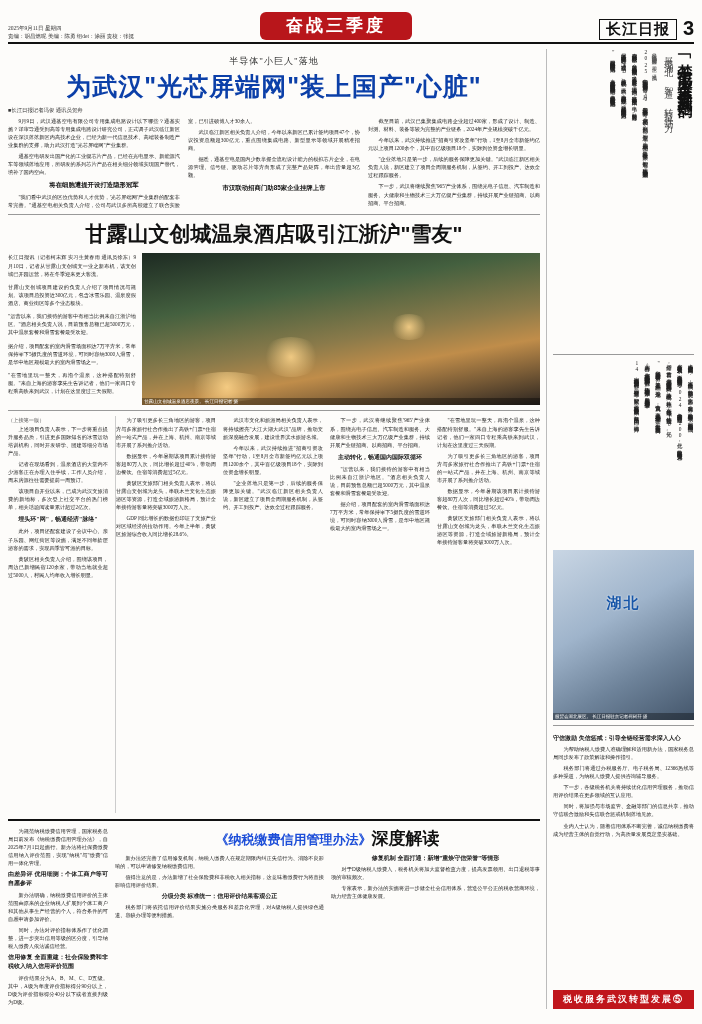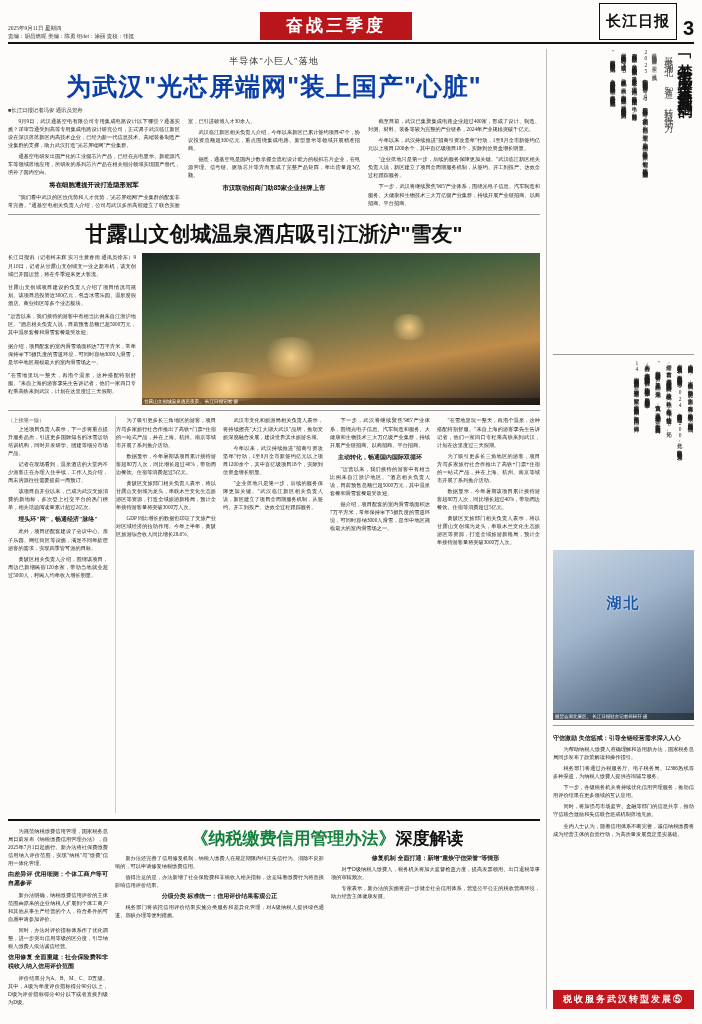--- a/index.html
+++ b/index.html
@@ -14,24 +14,24 @@
   .page{position:relative;width:702px;height:1024px;box-sizing:border-box;padding:6px 8px;}
 
   
   .masthead{display:flex;align-items:flex-end;justify-content:space-between;height:34px;border-bottom:2px solid #111;padding-bottom:2px;}
   .mh-left{font-size:5.5px;line-height:1.5;color:#333;width:120px;}
   .mh-left div{white-space:nowrap;}
   .mh-center{flex:1;text-align:center;}
   .mh-center .banner{
     display:inline-block;background:#b8161b;color:#fff;
     font-family:"Liberation Sans",sans-serif;font-weight:bold;
-    font-size:17px;letter-spacing:3px;padding:2px 26px 3px 26px;
+    font-size:17px;letter-spacing:3px;padding:2px 26px 3px 26px;border-radius:6px;
   }
   .mh-right{display:flex;align-items:flex-end;gap:6px;width:150px;justify-content:flex-end;}
-  .mh-right .paper{font-family:"Liberation Serif",serif;font-weight:bold;font-size:15px;letter-spacing:1px;color:#111;border:1px solid #111;padding:8px 6px;}
+  .mh-right .paper{font-family:"Liberation Serif",serif;font-weight:bold;font-size:15px;letter-spacing:1px;color:#111;border:1px solid #111;padding:0 6px;}
   .mh-right .pnum{font-family:"Liberation Sans",sans-serif;font-size:20px;font-weight:bold;color:#111;}
 
   
   .body-grid{display:flex;gap:6px;margin-top:5px;height:960px;}
   .col-main{width:536px;display:flex;flex-direction:column;}
   .col-right{width:142px;border-left:1px solid #bbb;padding-left:6px;display:flex;flex-direction:column;}
 
   
   .v-wrap{display:flex;flex-direction:row-reverse;gap:3px;height:300px;}
   .v-title{
@@ -195,21 +195,21 @@
           <p>为规范纳税缴费信用管理，国家税务总局日前发布《纳税缴费信用管理办法》，自2025年7月1日起施行。新办法将社保费缴费信用纳入评价范围，实现"纳税"与"缴费"信用一体化管理。</p>
           <div class="small-title">由差异评  优用细测：个体工商户等可自愿参评</div>
           <p>新办法明确，纳税缴费信用评价的主体范围由原来的企业纳税人扩展到个体工商户和其他从事生产经营的个人，符合条件的可自愿申请参加评价。</p>
           <p>同时，办法对评价指标体系作了优化调整，进一步突出信用等级的区分度，引导纳税人缴费人依法诚信经营。</p>
           <div class="small-title">信用修复  全面重建：社会保险费和非税收入纳入信用评价范围</div>
           <p>评价结果分为A、B、M、C、D五级。其中，A级为年度评价指标得分90分以上，D级为评价指标得分40分以下或者直接判级为D级。</p>
         </div>
 
         <div style="flex:1;">
           <div style="text-align:center;">
-            <span style="font-family:'Liberation Sans',sans-serif;font-weight:bold;font-size:17px;color:#15803d;">《纳税缴费信用管理办法》</span><span style="font-family:'Liberation Sans',sans-serif;font-weight:bold;font-size:17px;color:#111;">深度解读</span>
+            <span style="font-family:'Liberation Sans',sans-serif;font-weight:bold;font-size:13px;color:#1d4ed8;">《纳税缴费信用管理办法》</span><span style="font-family:'Liberation Sans',sans-serif;font-weight:bold;font-size:17px;color:#111;">深度解读</span>
           </div>
           <div class="col2 tiny" style="margin-top:4px;">
             <p>新办法还完善了信用修复机制，纳税人缴费人在规定期限内纠正失信行为、消除不良影响的，可以申请修复纳税缴费信用。</p>
             <p>值得注意的是，办法新增了社会保险费和非税收入相关指标，这意味着缴费行为将直接影响信用评价结果。</p>
             <div class="small-title" style="text-align:center;">分级分类  标准统一：信用评价结果客观公正</div>
             <p>税务部门将依托信用评价结果实施分类服务和差异化管理，对A级纳税人提供绿色通道、容缺办理等便利措施。</p>
             <div class="small-title" style="text-align:center;">修复机制  全面打通：新增"重焕守信荣誉"等情形</div>
             <p>对于D级纳税人缴费人，税务机关将加大监督检查力度，提高发票领用、出口退税等事项的审核频次。</p>
             <p>专家表示，新办法的实施将进一步健全社会信用体系，营造公平公正的税收营商环境，助力经营主体健康发展。</p>
           </div>

